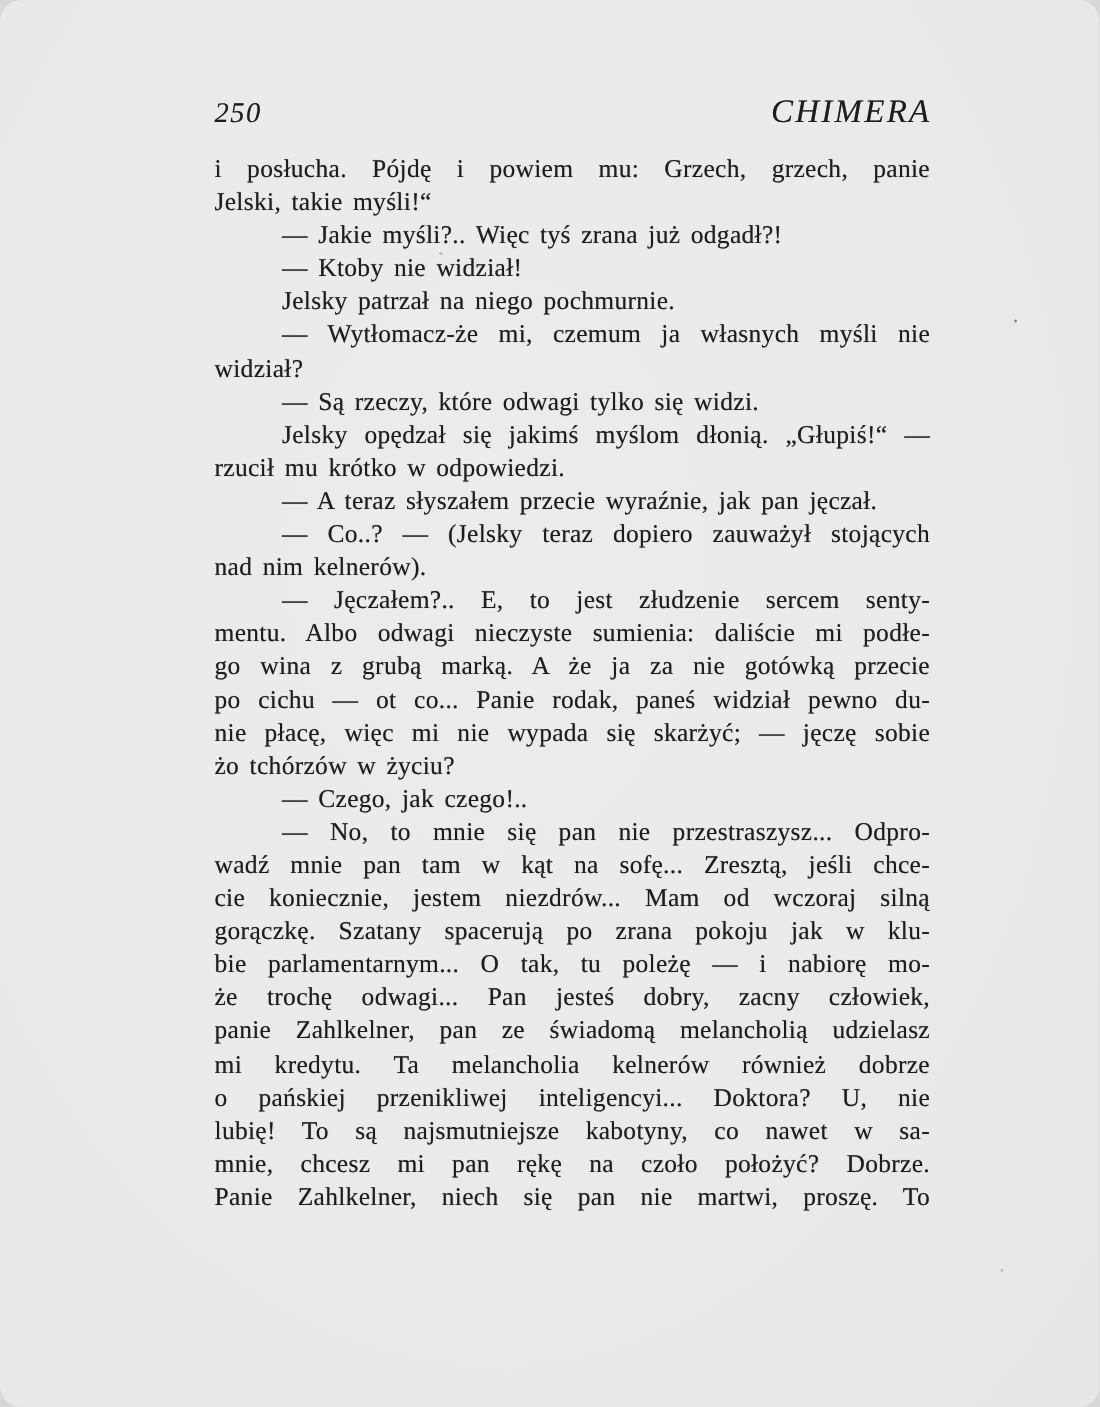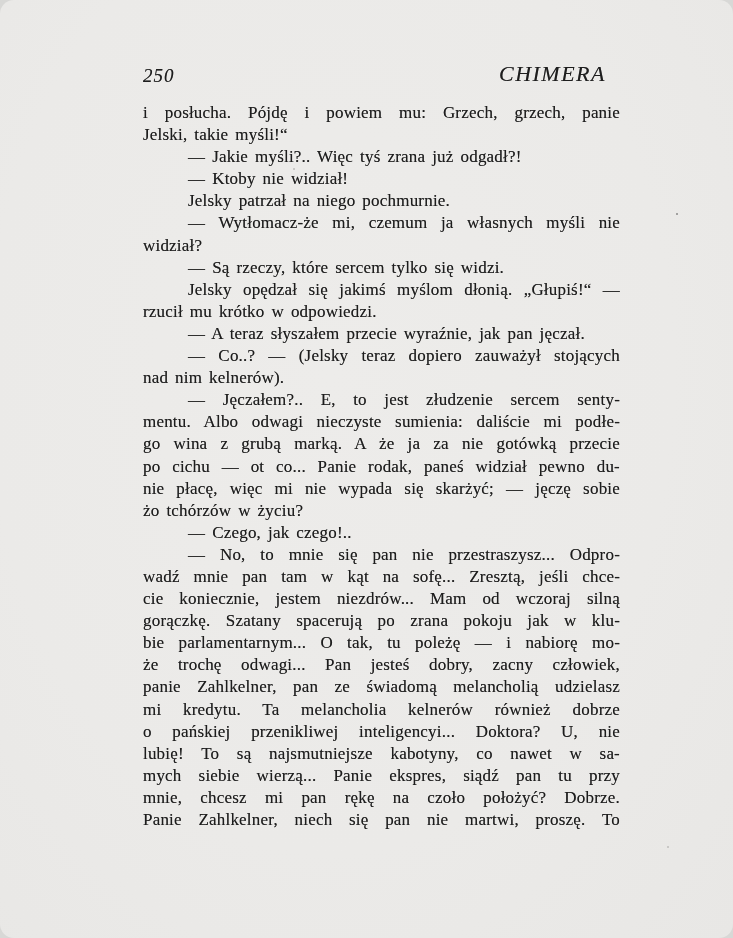--- a/index.html
+++ b/index.html
@@ -29,21 +29,21 @@
     position: absolute;
     left: 0;
     top: 0;
     font-style: italic;
     font-size: 19px;
     letter-spacing: 1px;
     text-shadow: 0 0 0.4px rgba(20,20,20,0.5);
   }
   .head-title {
     position: absolute;
-    right: 15px;
+    right: 0;
     top: -2px;
     font-style: italic;
     font-size: 22px;
     letter-spacing: 1.5px;
     text-shadow: 0 0 0.4px rgba(20,20,20,0.5);
   }
   .text-block {
     position: absolute;
     left: 143px;
     top: 102px;
@@ -86,21 +86,21 @@
   </div>
 
   <div class="text-block">
       <div class="line just">i posłucha.  Pójdę i powiem mu:  Grzech, grzech, panie</div>
       <div class="line">Jelski, takie myśli!“</div>
       <div class="line indent">— Jakie myśli?..  Więc tyś zrana już odgadł?!</div>
       <div class="line indent">— Ktoby nie widział!</div>
       <div class="line indent">Jelsky patrzał na niego pochmurnie.</div>
       <div class="line indent just">— Wytłomacz-że mi, czemum ja własnych myśli nie</div>
       <div class="line">widział?</div>
-      <div class="line indent">— Są rzeczy, które sercem tylko się widzi.</div>
+      <div class="line indent">— Są rzeczy, które odwagi tylko się widzi.</div>
       <div class="line indent just">Jelsky opędzał się jakimś myślom dłonią.  „Głupiś!“ —</div>
       <div class="line">rzucił mu krótko w odpowiedzi.</div>
       <div class="line indent">— A teraz słyszałem przecie wyraźnie, jak pan jęczał.</div>
       <div class="line indent just">— Co..? — (Jelsky teraz dopiero zauważył stojących</div>
       <div class="line">nad nim kelnerów).</div>
       <div class="line indent just">— Jęczałem?..  E, to jest złudzenie sercem senty-</div>
       <div class="line just">mentu.  Albo odwagi nieczyste sumienia: daliście mi podłe-</div>
       <div class="line just">go wina z grubą marką.  A że ja za nie gotówką przecie</div>
       <div class="line just">po cichu — ot co...  Panie rodak, paneś widział pewno du-</div>
       <div class="line just">nie płacę, więc mi nie wypada się skarżyć; — jęczę sobie</div>
@@ -109,21 +109,20 @@
       <div class="line indent just">— No, to mnie się pan nie przestraszysz...  Odpro-</div>
       <div class="line just">wadź mnie pan tam w kąt na sofę...  Zresztą, jeśli chce-</div>
       <div class="line just">cie koniecznie, jestem niezdrów...  Mam od wczoraj silną</div>
       <div class="line just">gorączkę.  Szatany spacerują po zrana pokoju jak w klu-</div>
       <div class="line just">bie parlamentarnym...  O tak, tu poleżę — i nabiorę mo-</div>
       <div class="line just">że trochę odwagi...  Pan jesteś dobry, zacny człowiek,</div>
       <div class="line just">panie Zahlkelner, pan ze świadomą melancholią udzielasz</div>
       <div class="line just">mi kredytu.  Ta melancholia kelnerów również dobrze</div>
       <div class="line just">o pańskiej przenikliwej inteligencyi...  Doktora?  U, nie</div>
       <div class="line just">lubię!  To są najsmutniejsze kabotyny, co nawet w sa-</div>
-      <div class="line just">mych siebie wierzą...  Panie ekspres, siądź pan tu przy</div>
       <div class="line just">mnie, chcesz mi pan rękę na czoło położyć?  Dobrze.</div>
       <div class="line just">Panie Zahlkelner, niech się pan nie martwi, proszę.  To</div>
     </div>
 
   <div class="speck s1"></div>
   <div class="speck s2"></div>
   <div class="speck s3"></div>
 </div>
 
 </body></html>

